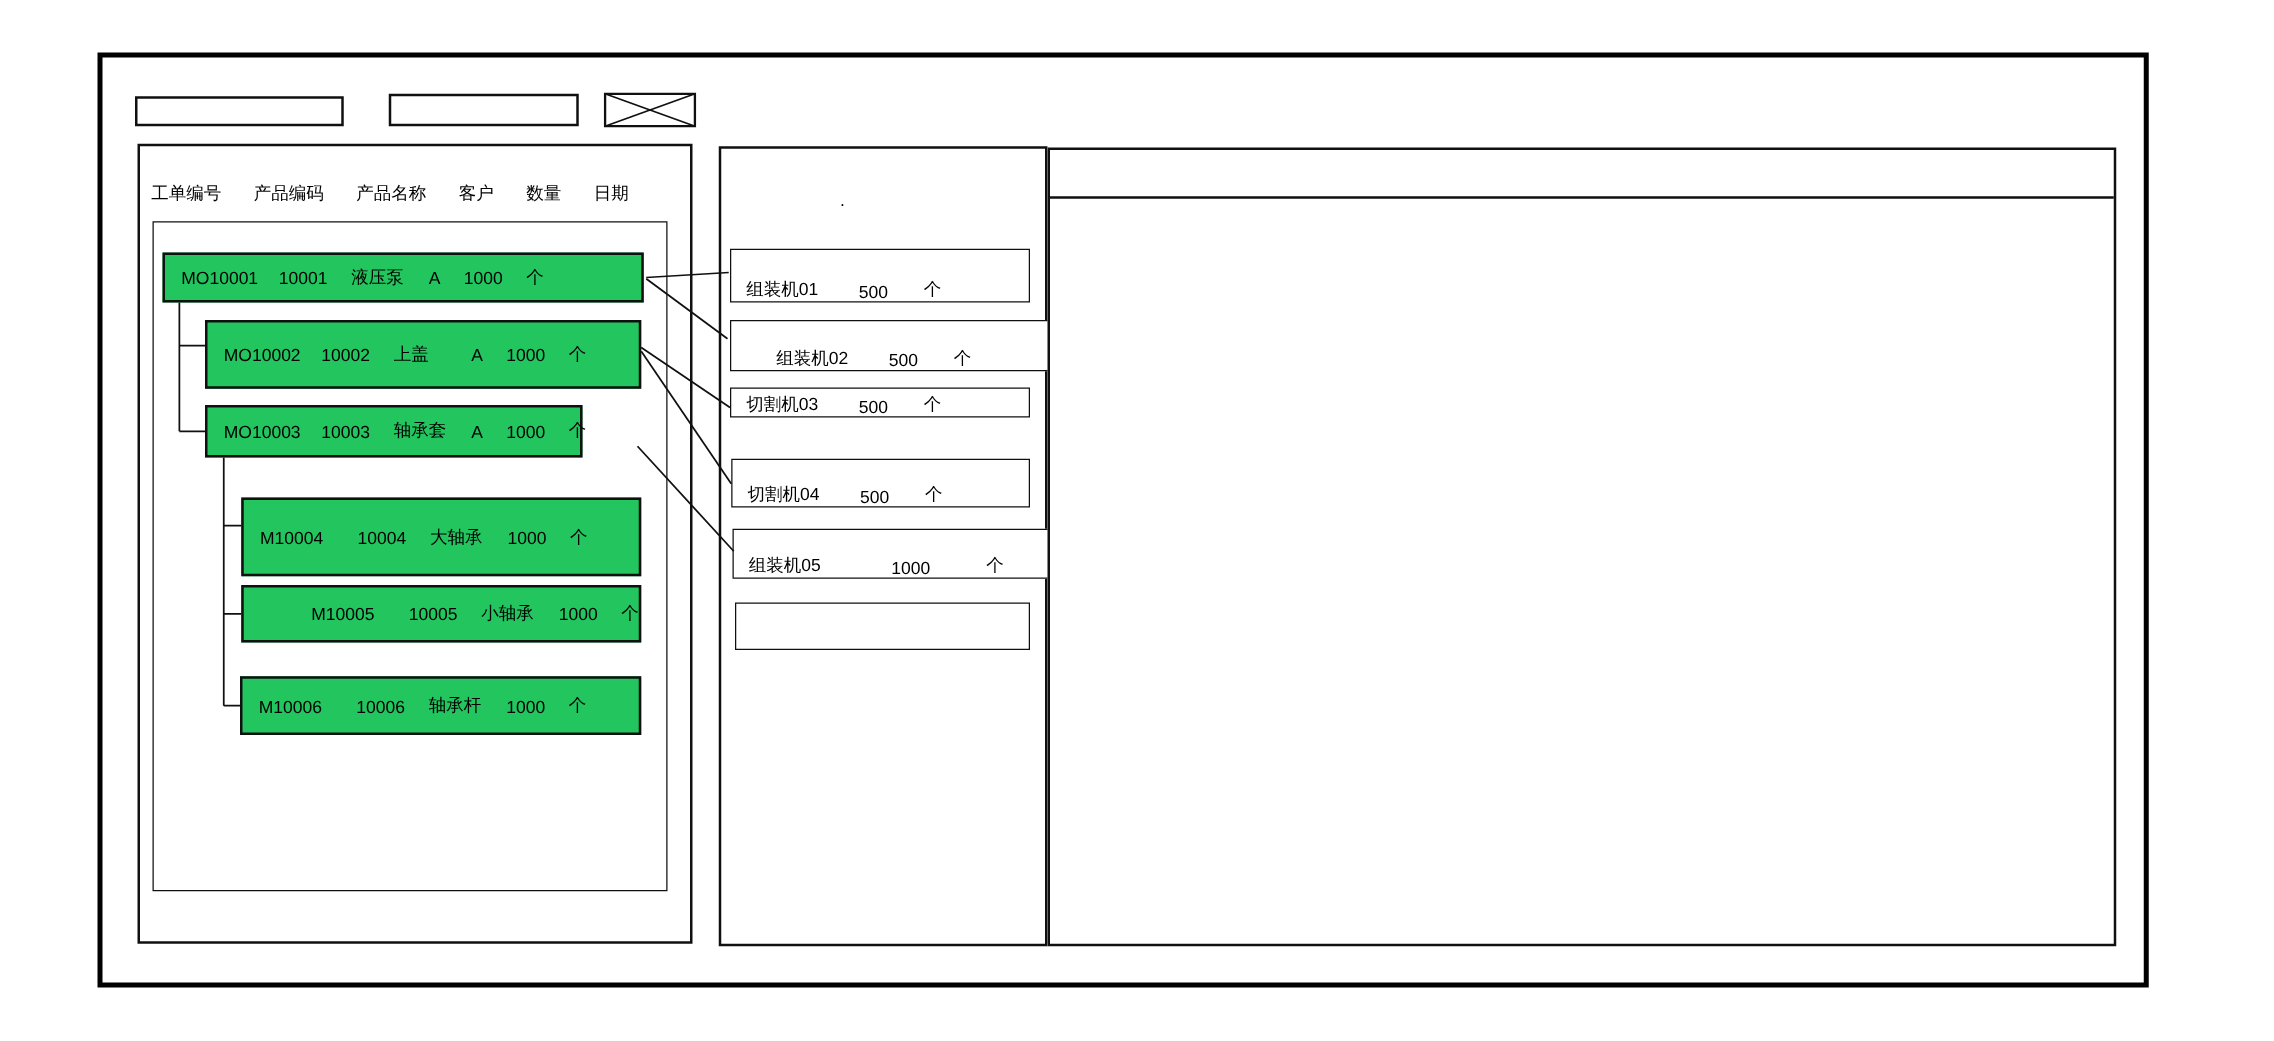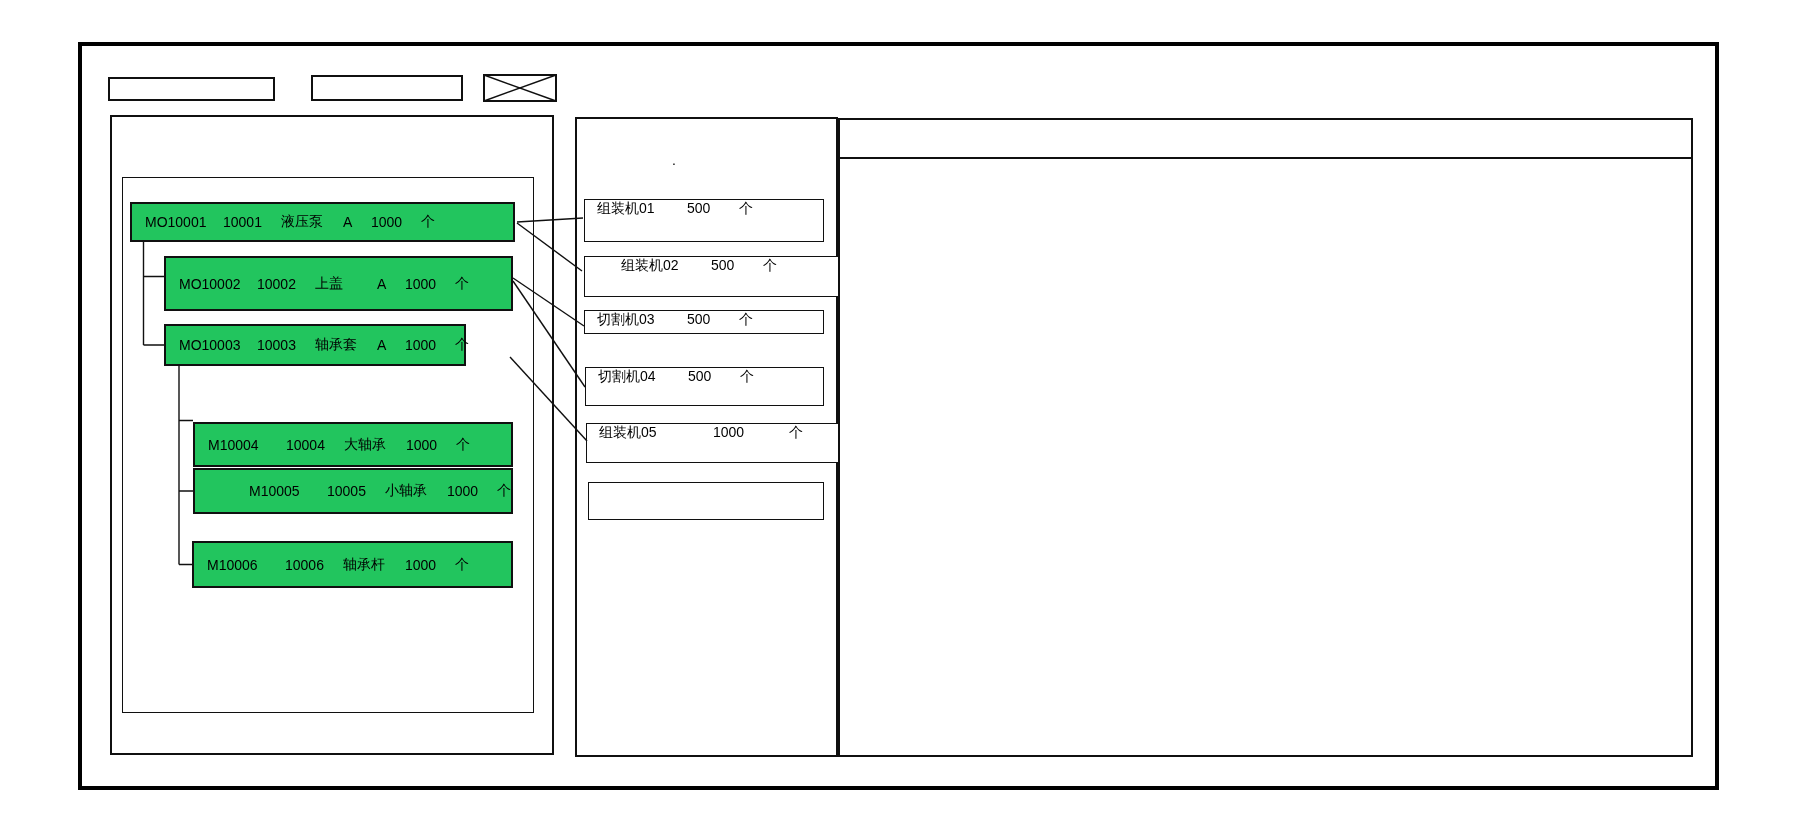--- a/index.html
+++ b/index.html
@@ -18,21 +18,21 @@
     display:flex;align-items:center;column-gap:14px;
     padding-left:13px;font-size:14px;white-space:nowrap;
   }
   .order-box .c0{min-width:64px;}
   .order-box .c1{min-width:44px;}
   .order-box .c2{min-width:48px;}
   .order-box .c3{min-width:14px;}
   .order-box .c4{min-width:36px;}
   .machine-box{
     border:1.5px solid #101010;background:#fff;
-    display:flex;align-items:flex-start;column-gap:20px;
+    display:flex;align-items:flex-end;column-gap:20px;
     padding-left:12px;font-size:14px;white-space:nowrap;
   }
   .machine-box .mname{min-width:70px;}
   .machine-box .mqty{min-width:32px;}
   .cell:empty{display:none;}
   .columns-row{
     display:flex;column-gap:26px;font-size:14px;white-space:nowrap;
   }
   .dot{font-size:14px;line-height:14px;}
   svg.lines{position:absolute;left:0;top:0;pointer-events:none;}
@@ -51,20 +51,28 @@
   <div class="abs" style="left:483px;top:74px;width:74px;height:28px;">
     <svg width="74" height="28" viewBox="0 0 74 28">
       <rect x="1" y="1" width="72" height="26" fill="#fff" stroke="#101010" stroke-width="2"></rect>
       <line x1="1" y1="1" x2="73" y2="27" stroke="#101010" stroke-width="1.4"></line>
       <line x1="73" y1="1" x2="1" y2="27" stroke="#101010" stroke-width="1.4"></line>
     </svg>
   </div>
 
   <div class="abs panel" style="left:110px;top:115px;width:444px;height:640px;"></div>
 
+  <div class="abs columns-row" style="left:121px;top:146px;">
+    <span class="cell">工单编号</span>
+    <span class="cell">产品编码</span>
+    <span class="cell">产品名称</span>
+    <span class="cell">客户</span>
+    <span class="cell">数量</span>
+    <span class="cell">日期</span>
+  </div>
 
   <div class="abs inner-box" style="left:122px;top:177px;width:412px;height:536px;"></div>
 
   <div class="abs order-box" style="left:130px;top:202px;width:385px;height:40px;">
     <span class="cell c0">MO10001</span>
     <span class="cell c1">10001</span>
     <span class="cell c2">液压泵</span>
     <span class="cell c3">A</span>
     <span class="cell c4">1000</span>
     <span class="cell">个</span>
@@ -81,21 +89,21 @@
 
   <div class="abs order-box" style="left:164px;top:324px;width:302px;height:42px;">
     <span class="cell c0">MO10003</span>
     <span class="cell c1">10003</span>
     <span class="cell c2">轴承套</span>
     <span class="cell c3">A</span>
     <span class="cell c4">1000</span>
     <span class="cell">个</span>
   </div>
 
-  <div class="abs order-box" style="left:193px;top:398px;width:320px;height:45px;margin-top:24px;">
+  <div class="abs order-box" style="left:193px;top:398px;width:320px;height:63px;">
     <span class="cell c0">M10004</span>
     <span class="cell c1">10004</span>
     <span class="cell c2">大轴承</span>
 
     <span class="cell c4">1000</span>
     <span class="cell">个</span>
   </div>
 
   <div class="abs order-box" style="left:193px;top:468px;width:320px;height:46px;justify-content:flex-end;">
     <span class="cell c0">M10005</span>

